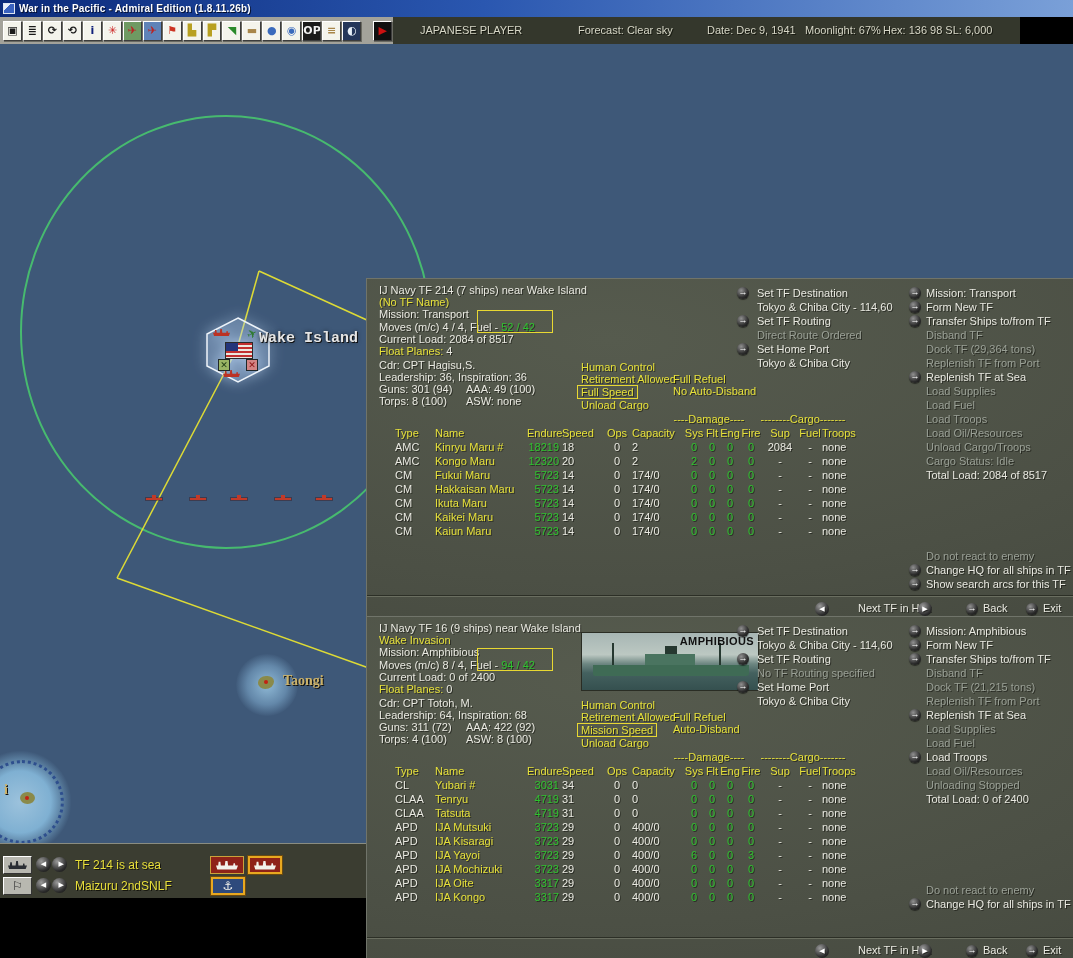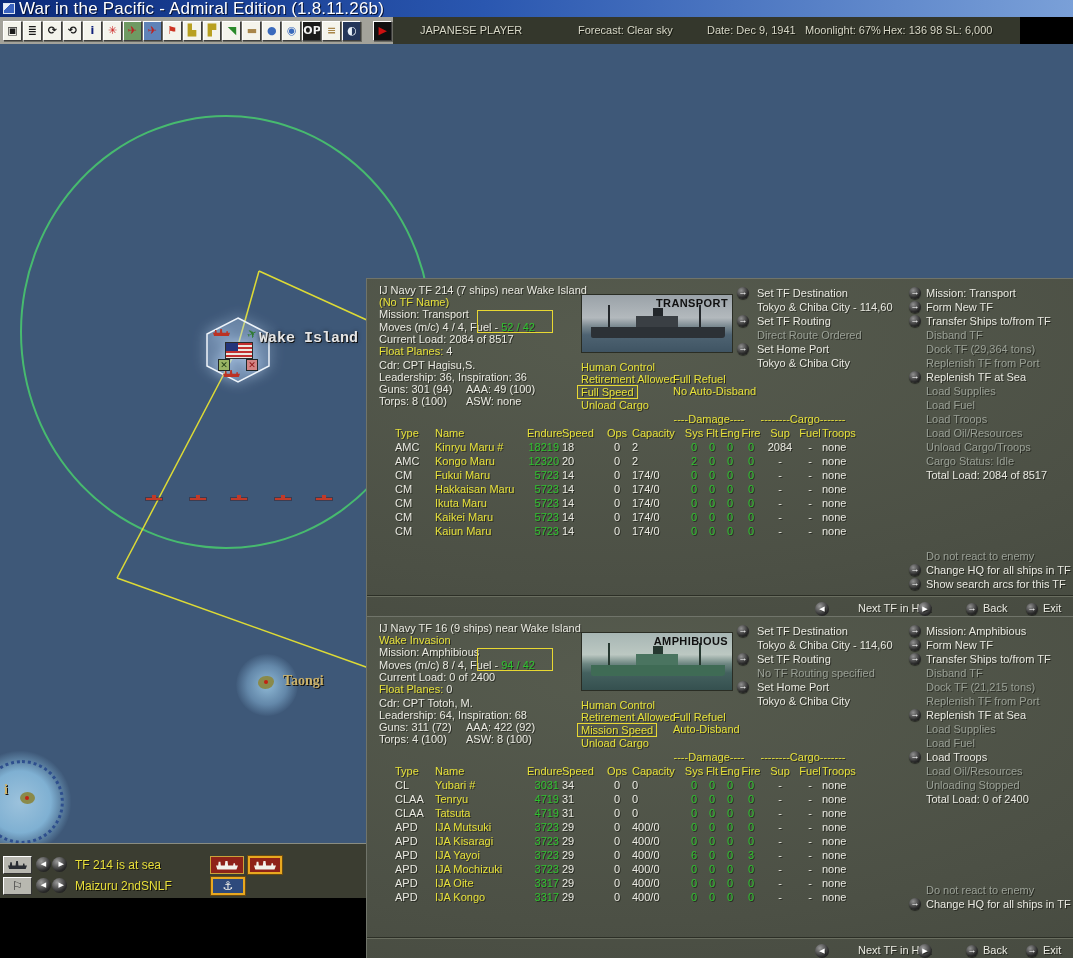--- a/index.html
+++ b/index.html
@@ -5,21 +5,21 @@
   html,body{margin:0;padding:0;background:#000;}
   #screen{position:relative;width:1073px;height:958px;overflow:hidden;
           font-family:"Liberation Sans",sans-serif;font-size:11px;background:#3e5878;}
 
   
   #titlebar{position:absolute;left:0;top:0;width:1073px;height:17px;
     background:linear-gradient(90deg,#0b2a7a 0%,#2a57b0 45%,#7aa0d8 100%);
     display:flex;align-items:center;gap:4px;padding-left:3px;box-sizing:border-box;z-index:30;}
   #title-icon{width:12px;height:11px;background:linear-gradient(135deg,#e8eef8 0 35%,#3a62c0 35% 100%);
     border:1px solid #dfe6f2;box-sizing:border-box;}
-  #title-text{color:#fff;font-weight:normal;font-size:17px;letter-spacing:.2px;
+  #title-text{color:#fff;font-weight:bold;font-size:10px;letter-spacing:.2px;
     text-shadow:1px 1px 0 #051030;white-space:nowrap;}
 
   
   #topbar{position:absolute;left:0;top:17px;width:1073px;height:27px;z-index:30;}
   #toolbar{position:absolute;left:0;top:0;width:393px;height:27px;background:#a3a29a;
     display:flex;align-items:center;padding-left:3px;box-sizing:border-box;}
   .tb-btn{width:20px;height:20px;margin-right:1px;padding:0;font-size:11px;line-height:18px;
     font-family:"DejaVu Sans",sans-serif;font-weight:bold;text-align:center;
     border:1px solid;border-color:#ffffff #3c3c3c #3c3c3c #ffffff;box-shadow:1px 1px 0 #6a6a62;
     cursor:pointer;overflow:hidden;}
@@ -106,21 +106,21 @@
   .white{color:#e9e9e1;}.yellow{color:#e6e03a;}.green{color:#2ec22e;}
   .tf-info{position:absolute;left:12px;top:5px;line-height:12.2px;white-space:nowrap;}
   .fuel-box{position:absolute;left:110px;top:31px;width:74px;height:21px;border:1px solid #e8d832;pointer-events:none;}
   .cdr-block{position:absolute;left:12px;top:80px;line-height:12.2px;white-space:nowrap;}
   .weapons{position:absolute;left:12px;top:104px;line-height:12.2px;white-space:nowrap;}
   .weapons .w1{display:inline-block;width:87px;}
   .ship-image{position:absolute;left:214px;top:15px;width:150px;height:57px;border:1px solid #2a2d24;overflow:hidden;}
   .img-label{position:absolute;right:4px;top:2px;font-weight:bold;font-size:11px;color:#101010;
     letter-spacing:.4px;z-index:3;text-shadow:none;}
   .img-transport{background:linear-gradient(180deg,#9aa2a8 0%,#b3b9bd 40%,#77868e 56%,#4e6372 70%,#3f5463 100%);}
-  .img-amphibious{background:linear-gradient(180deg,#a7b6b4 0%,#bcc8c2 38%,#6e8782 54%,#44615f 70%,#35504f 100%);}
+  .img-amphibious{background:linear-gradient(180deg,#a7b6b4 0%,#bcc8c2 38%,#6e8782 54%,#44615f 70%,#35504f 100%);padding-left:26px;}
   .ship-image .hull{position:absolute;left:6%;width:89%;top:56%;height:20%;border-radius:0 0 3px 2px;}
   .ship-image .super{position:absolute;left:36%;width:28%;top:37%;height:21%;}
   .ship-image .funnel{position:absolute;left:47%;width:7%;top:23%;height:16%;}
   .ship-image .mast{position:absolute;width:2px;top:18%;height:40%;}
   .ship-image .m1{left:17%;}.ship-image .m2{left:78%;}
   .img-transport .hull{background:#2c3136;}.img-transport .super{background:#3a3f44;}
   .img-transport .funnel{background:#22262a;}.img-transport .mast{background:#23272b;}
   .img-amphibious .hull{background:#3f6b55;}.img-amphibious .super{background:#4a7460;}
   .img-amphibious .funnel{background:#263830;}.img-amphibious .mast{background:#263830;}
   .toggles-left{position:absolute;left:214px;top:82px;line-height:12.2px;white-space:nowrap;}
@@ -288,28 +288,20 @@
       </div>
       <div class="fuel-box"></div>
       <div class="cdr-block">
         <div class="white">Cdr: CPT  Hagisu,S.</div>
         <div class="white">Leadership: 36, Inspiration: 36</div>
       </div>
       <div class="weapons">
         <div class="white"><span class="w1">Guns: 301 (94)</span><span>AAA: 49 (100)</span></div>
         <div class="white"><span class="w1">Torps: 8 (100)</span><span>ASW: none</span></div>
       </div>
-      <div class="ship-image img-transport">
-        <span class="img-label">TRANSPORT</span>
-        <span class="mast m1"></span>
-        <span class="mast m2"></span>
-        <span class="funnel"></span>
-        <span class="super"></span>
-        <span class="hull"></span>
-      </div>
       <div class="toggles-left"><div class="toggle">Human Control</div><div class="toggle">Retirement Allowed</div><div class="toggle boxed">Full Speed</div><div class="toggle">Unload Cargo</div></div>
       <div class="toggles-right">
           <div class="toggle">Full Refuel</div>
           <div class="toggle">No Auto-Disband</div>
         </div>
       <div class="nav-list">
           <div class="opt active"><span class="arrow-icon"></span><span>Set TF Destination</span></div>
           <div class="opt active"><span>Tokyo &amp; Chiba City - 114,60</span></div>
           <div class="opt active"><span class="arrow-icon"></span><span>Set TF Routing</span></div>
           <div class="opt disabled"><span>Direct Route Ordered</span></div>

